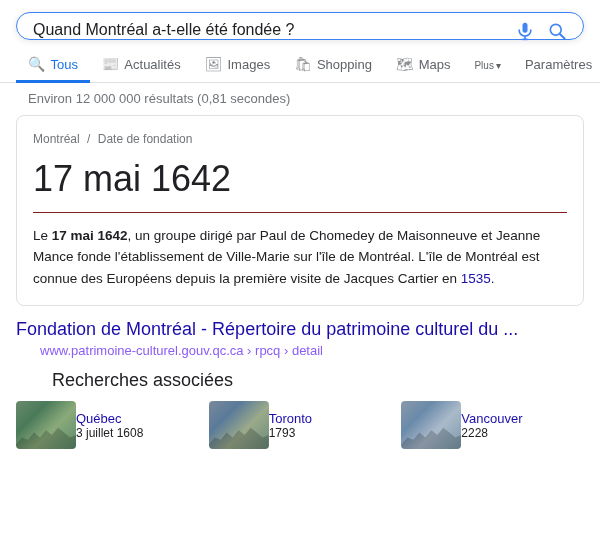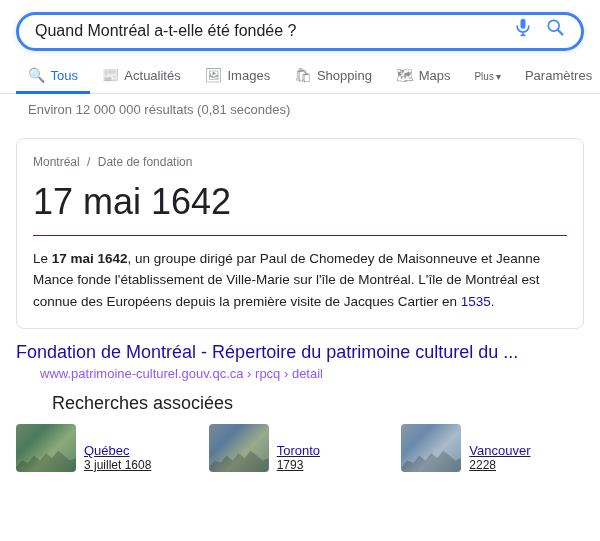--- a/index.html
+++ b/index.html
@@ -11,26 +11,26 @@
       width: 600px;
       min-height: 541px;
     }
 
     
     .search-bar-wrapper {
       padding: 12px 16px 0 16px;
     }
     .search-bar {
       display: flex;
-      align-items: flex-end;
-      border: 3px solid #3b82f6;
+      align-items: flex-start;
+      border: 1px solid #3b82f6;
       border-radius: 24px;
       padding: 8px 16px;
       box-shadow: 0 1px 6px rgba(32,33,36,0.12);
-      height: 39px;
+      height: 28px;
     }
     .search-input {
       flex: 1;
       border: none;
       outline: none;
       font-size: 16px;
       color: #202124;
       background: transparent;
     }
     .search-icons {
@@ -83,21 +83,21 @@
 
     
     .result-count {
       padding: 8px 28px;
       font-size: 13px;
       color: #70757a;
     }
 
     
     .knowledge-card {
-      margin: 13px 16px 12px 16px;
+      margin: 1px 16px 12px 16px;
       border: 1px solid #e0e0e0;
       border-radius: 8px;
       padding: 16px;
     }
     .breadcrumb {
       font-size: 12px;
       color: #70757a;
       margin-bottom: 8px;
     }
     .breadcrumb span.sep {
@@ -154,25 +154,23 @@
       color: #202124;
       margin-bottom: 10px;
       margin-left: 36px;
     }
     .related-grid {
       display: flex;
       gap: 10px;
     }
     .related-item {
       display: flex;
-      align-items: flex-end;
-      gap: 8px;
+      align-items: center;
       cursor: pointer;
       flex: 1;
-      text-decoration: underline;
     }
     .related-thumb {
       width: 60px;
       height: 48px;
       border-radius: 4px;
       overflow: hidden;
       flex-shrink: 0;
     }
     .related-info {
       display: flex;

